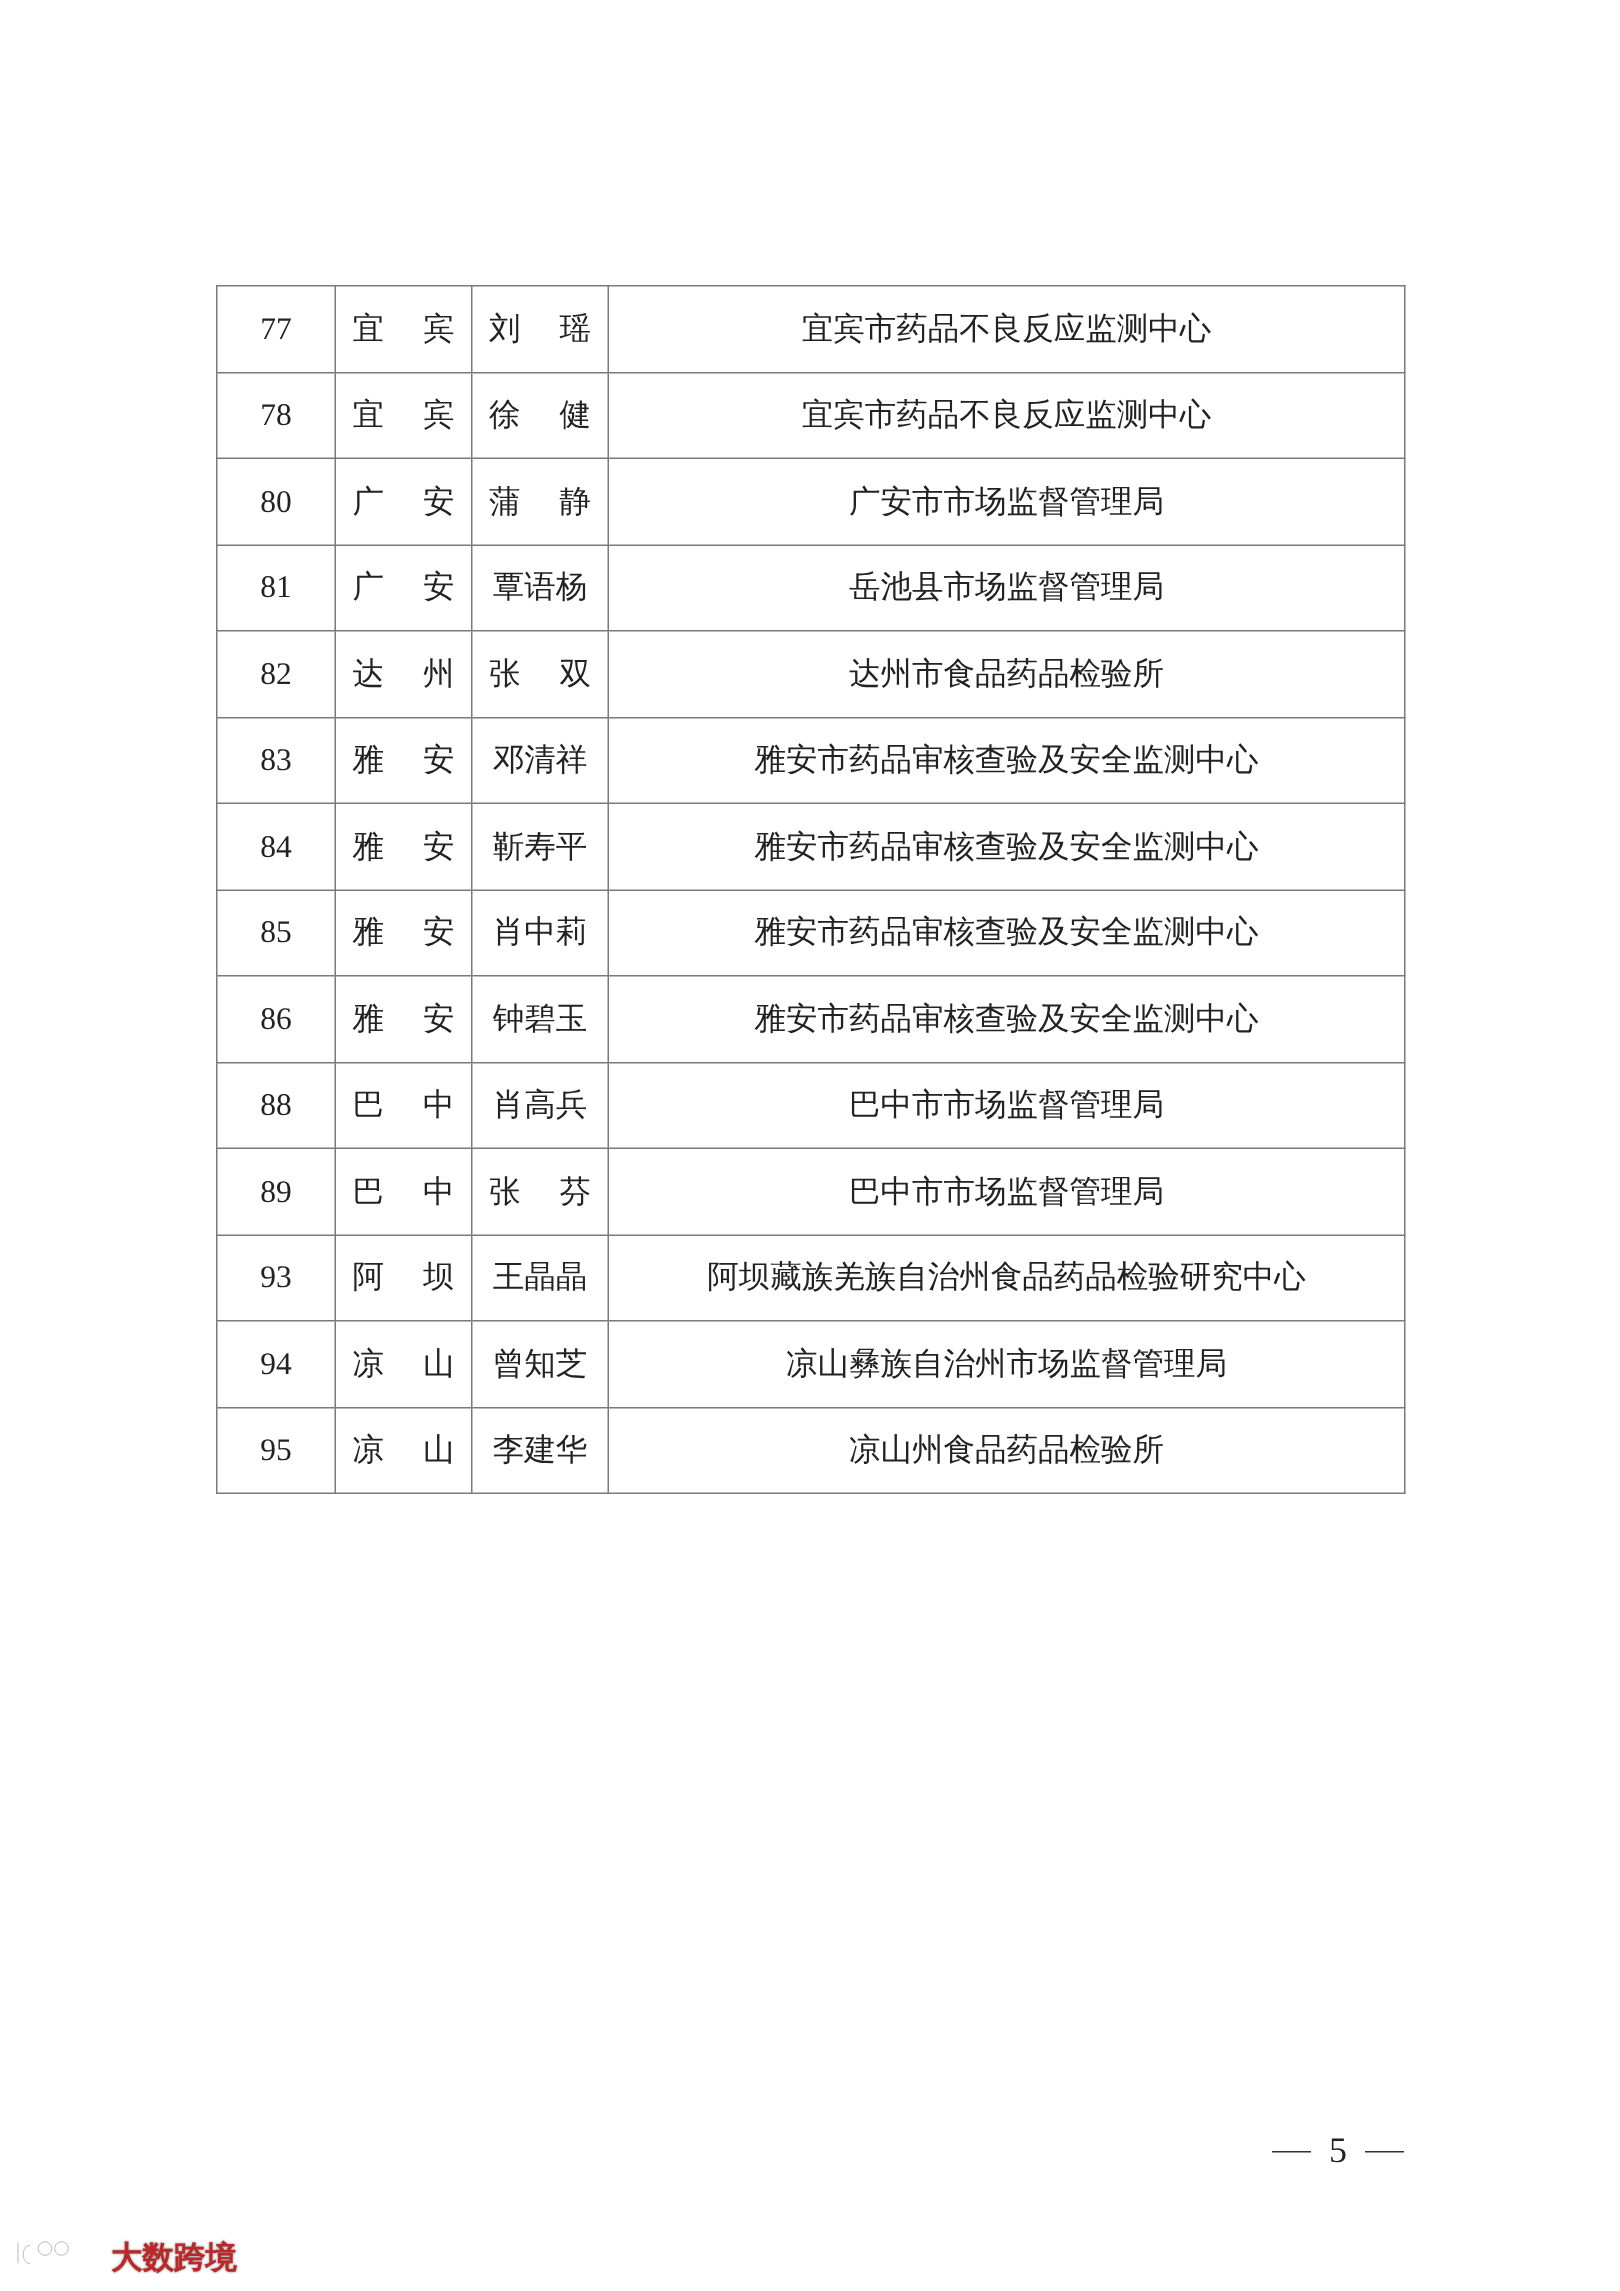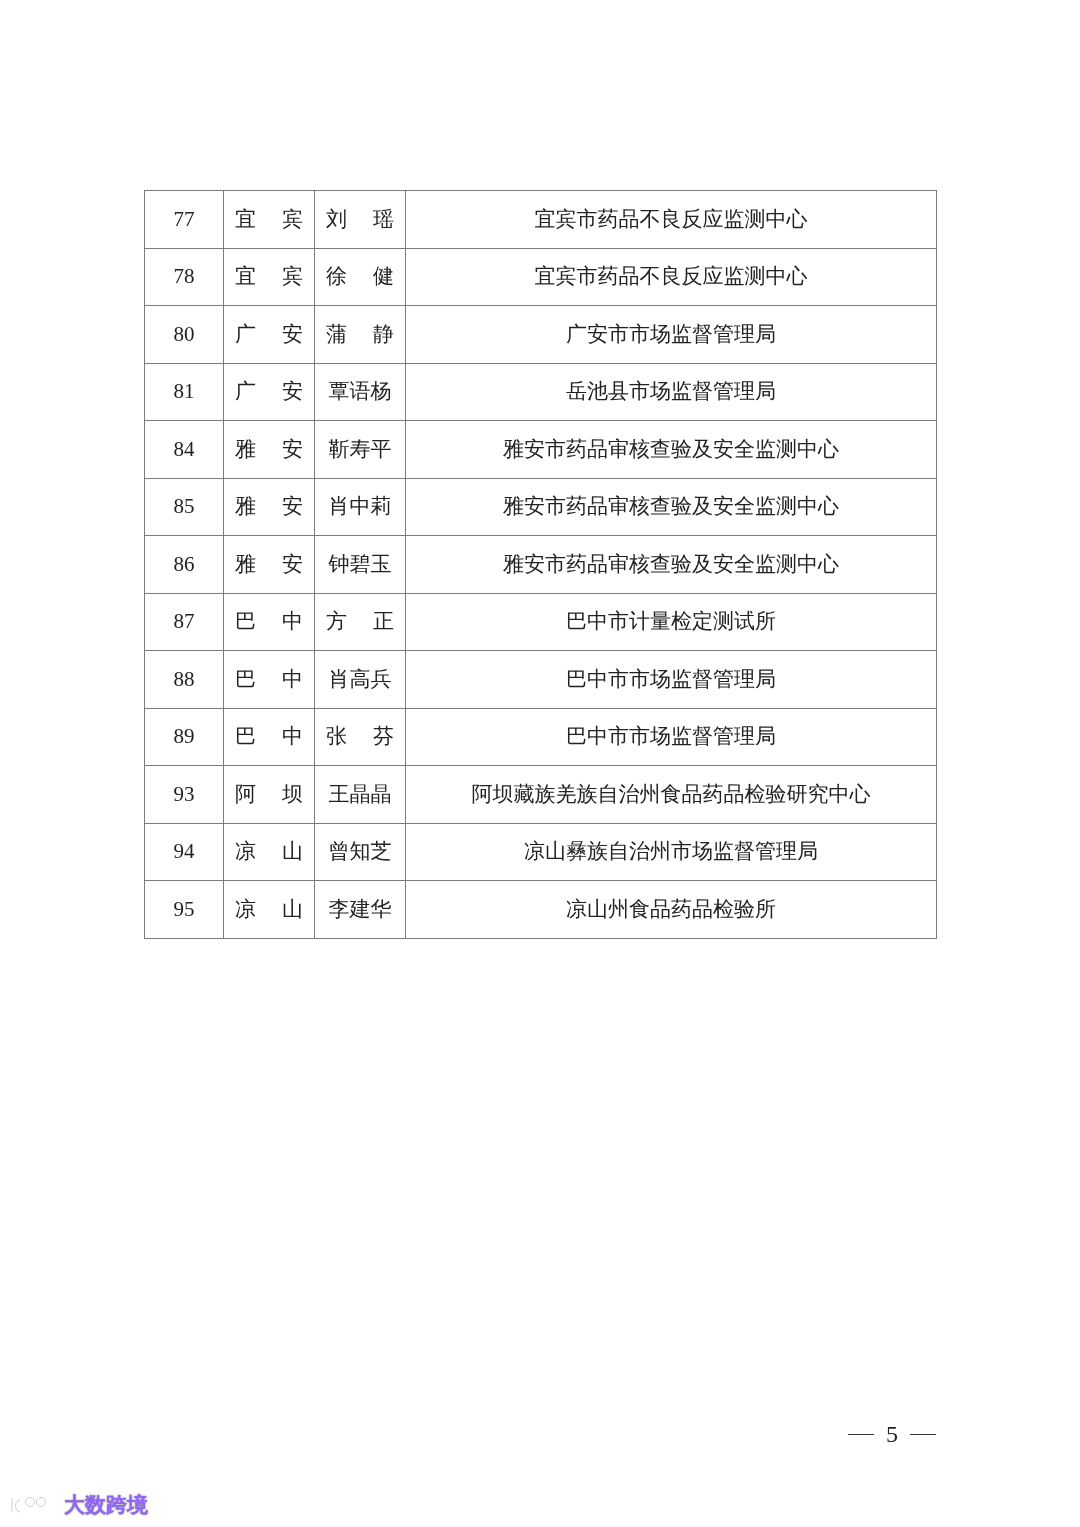--- a/index.html
+++ b/index.html
@@ -28,22 +28,22 @@
   .spread { display: flex; justify-content: space-between; padding: 0 11px; }
   .spread span { display: inline-block; }
   .page-number {
     position: absolute; left: 848px; top: 1421px;
     font-family: "Liberation Serif", "DejaVu Serif", serif; font-size: 24px; color: #222;
     display: flex; align-items: center; gap: 12px;
   }
   .page-number .dash { display: inline-block; width: 26px; height: 1.5px; background: #333; }
   .watermark {
     position: absolute; left: 8px; top: 1491px;
-    display: flex; align-items: center; gap: 12px;
-    color: #8b5cf6; font-size: 21px; font-weight: bold;
+    display: flex; gap: 22px;
+    color: #b91c1c; font-size: 21px; font-weight: bold;
     text-shadow: 0 0 2px #9a9a9a, 0 0 1px #9a9a9a;
     opacity: 0.95;
   }
   .watermark .logo { width: 44px; height: 22px; }
 </style>
 </head>
 <body>
 
 <div class="page">
   <table class="roster">
@@ -103,20 +103,49 @@
               <span>广</span>
               <span>安</span>
             </div>
           </td>
           <td class="c-name">
             <div class=""><span>覃语杨</span></div>
           </td>
           <td class="c-org">岳池县市场监督管理局</td>
         </tr>
         <tr>
+          <td class="c-no">82</td>
+          <td class="c-region">
+            <div class="spread">
+              <span>达</span>
+              <span>州</span>
+            </div>
+          </td>
+          <td class="c-name">
+            <div class="spread">
+              <span>张</span>
+              <span>双</span>
+            </div>
+          </td>
+          <td class="c-org">达州市食品药品检验所</td>
+        </tr>
+        <tr>
+          <td class="c-no">83</td>
+          <td class="c-region">
+            <div class="spread">
+              <span>雅</span>
+              <span>安</span>
+            </div>
+          </td>
+          <td class="c-name">
+            <div class=""><span>邓清祥</span></div>
+          </td>
+          <td class="c-org">雅安市药品审核查验及安全监测中心</td>
+        </tr>
+        <tr>
           <td class="c-no">84</td>
           <td class="c-region">
             <div class="spread">
               <span>雅</span>
               <span>安</span>
             </div>
           </td>
           <td class="c-name">
             <div class=""><span>靳寿平</span></div>
           </td>
@@ -140,36 +169,20 @@
           <td class="c-region">
             <div class="spread">
               <span>雅</span>
               <span>安</span>
             </div>
           </td>
           <td class="c-name">
             <div class=""><span>钟碧玉</span></div>
           </td>
           <td class="c-org">雅安市药品审核查验及安全监测中心</td>
-        </tr>
-        <tr>
-          <td class="c-no">87</td>
-          <td class="c-region">
-            <div class="spread">
-              <span>巴</span>
-              <span>中</span>
-            </div>
-          </td>
-          <td class="c-name">
-            <div class="spread">
-              <span>方</span>
-              <span>正</span>
-            </div>
-          </td>
-          <td class="c-org">巴中市计量检定测试所</td>
         </tr>
         <tr>
           <td class="c-no">88</td>
           <td class="c-region">
             <div class="spread">
               <span>巴</span>
               <span>中</span>
             </div>
           </td>
           <td class="c-name">

